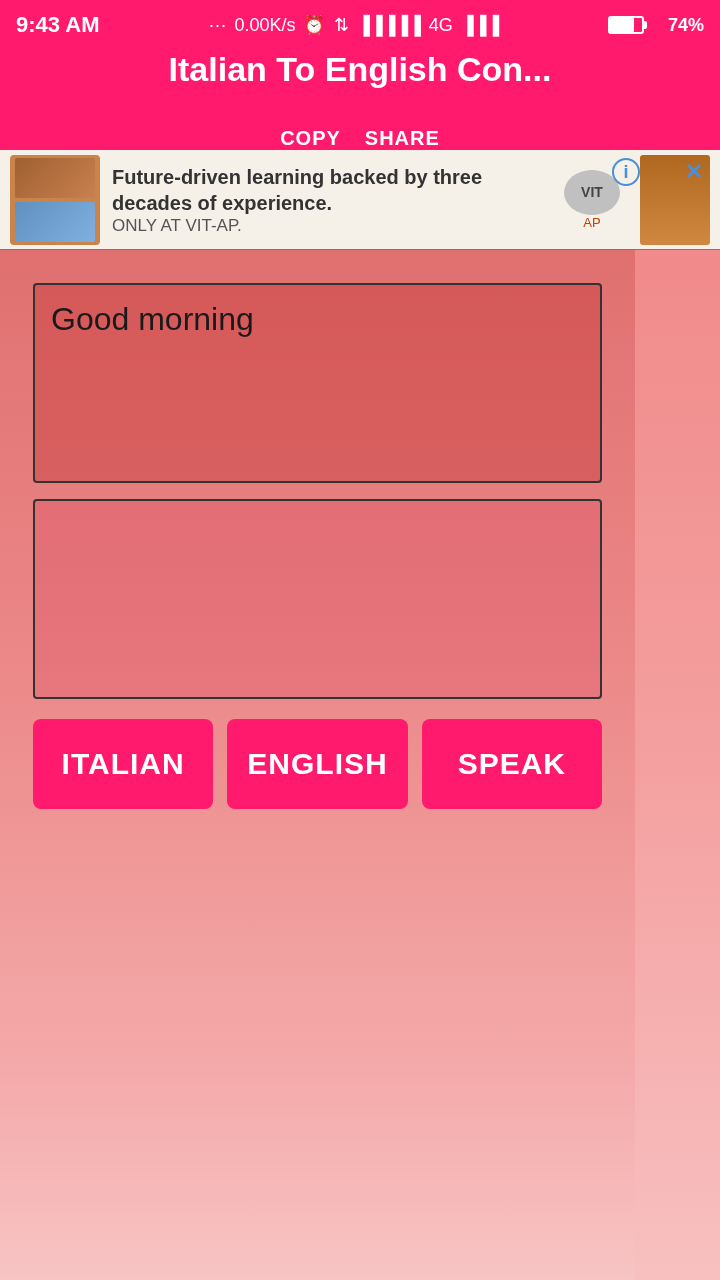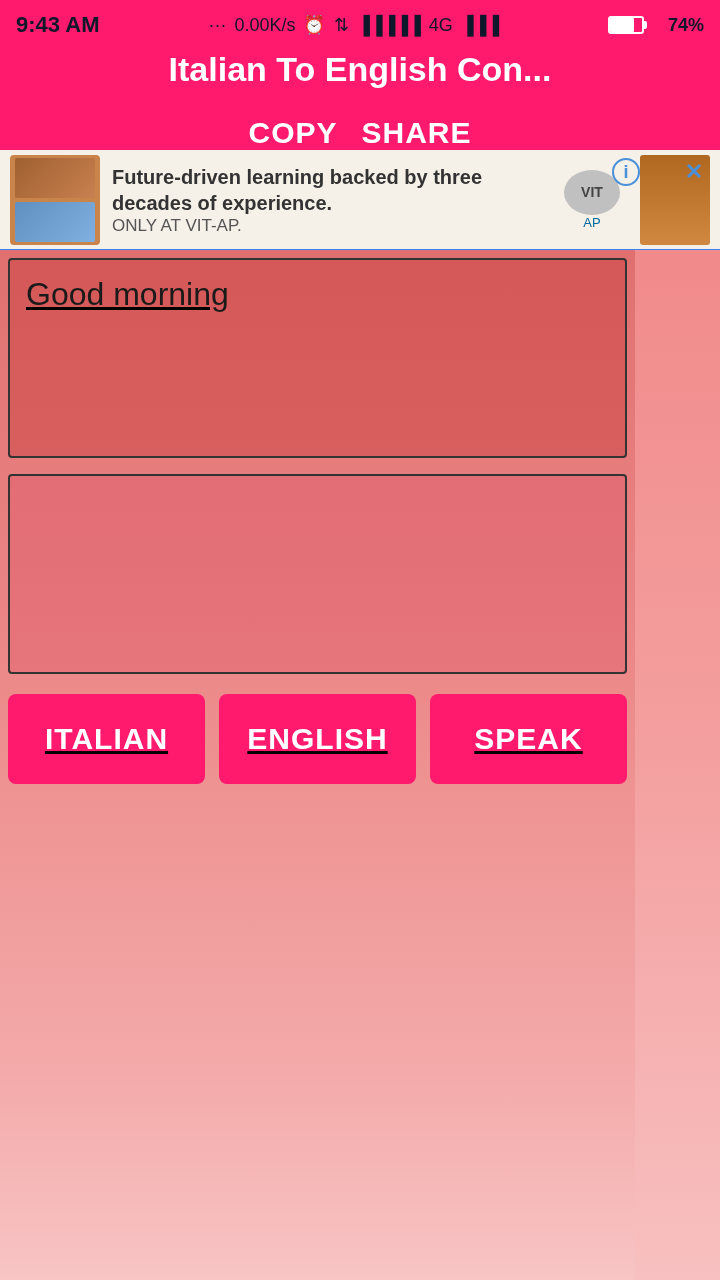--- a/index.html
+++ b/index.html
@@ -15,21 +15,21 @@
 
     
     .status-bar {
       width: 720px;
       height: 50px;
       background: #FF1A6E;
       display: flex;
       align-items: center;
       justify-content: space-between;
       padding: 8px 16px;
-      color: #0f172a;
+      color: #ffffff;
       font-size: 22px;
       font-weight: bold;
     }
     .status-bar-left { font-size: 22px; font-weight: bold; }
     .status-bar-center {
       display: flex;
       align-items: center;
       gap: 8px;
       font-size: 18px;
       font-weight: normal;
@@ -83,21 +83,21 @@
       font-weight: bold;
       flex: 1;
     }
     .toolbar-actions {
       display: flex;
       align-items: center;
       gap: 24px;
     }
     .toolbar-btn {
       color: white;
-      font-size: 30px;
+      font-size: 20px;
       font-weight: bold;
       cursor: pointer;
       background: none;
       border: none;
       letter-spacing: 1px;
     }
 
     
     .ad-banner {
       width: 720px;
@@ -134,21 +134,21 @@
     .ad-logo {
       width: 80px;
       height: 60px;
       display: flex;
       flex-direction: column;
       align-items: center;
       justify-content: space-between;
     }
     .ad-logo-badge {
       font-size: 13px;
-      color: #0369a1;
+      color: #c2410c;
     }
     .ad-right-img {
       width: 70px;
       height: 90px;
       background: linear-gradient(180deg, #b06820, #d08840);
       margin-left: 8px;
       border-radius: 3px;
     }
     .ad-info-btn {
       position: absolute;
@@ -177,24 +177,23 @@
       font-weight: bold;
       display: flex;
       align-items: center;
       justify-content: center;
       cursor: pointer;
     }
 
     
     .main-content {
       width: 635px;
-      padding: 8px;
+      padding: 33px;
       background: linear-gradient(180deg, #e07070 0%, #ec8888 40%, #f4aaaa 80%, #f8c4c4 100%);
       min-height: calc(1280px - 50px - 100px - 100px);
-      text-decoration: underline;
     }
 
     .input-box {
       width: 100%;
       min-height: 200px;
       background: rgba(200, 60, 60, 0.45);
       border: 2px solid #333;
       border-radius: 4px;
       padding: 16px;
       margin-bottom: 16px;

